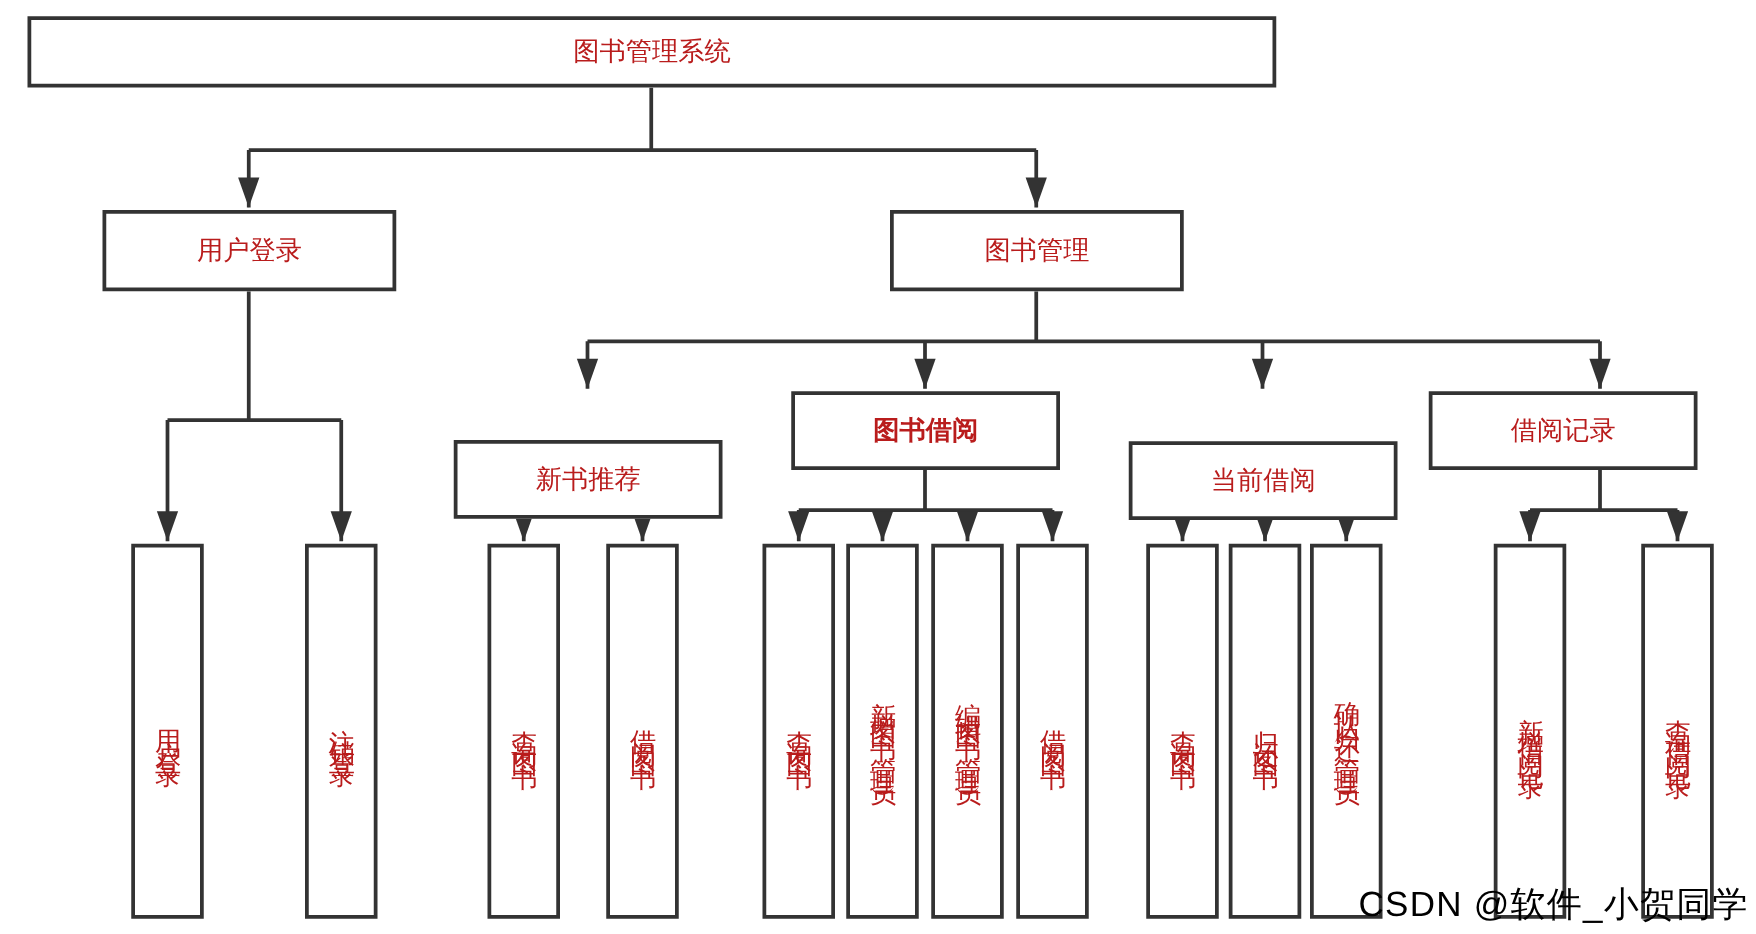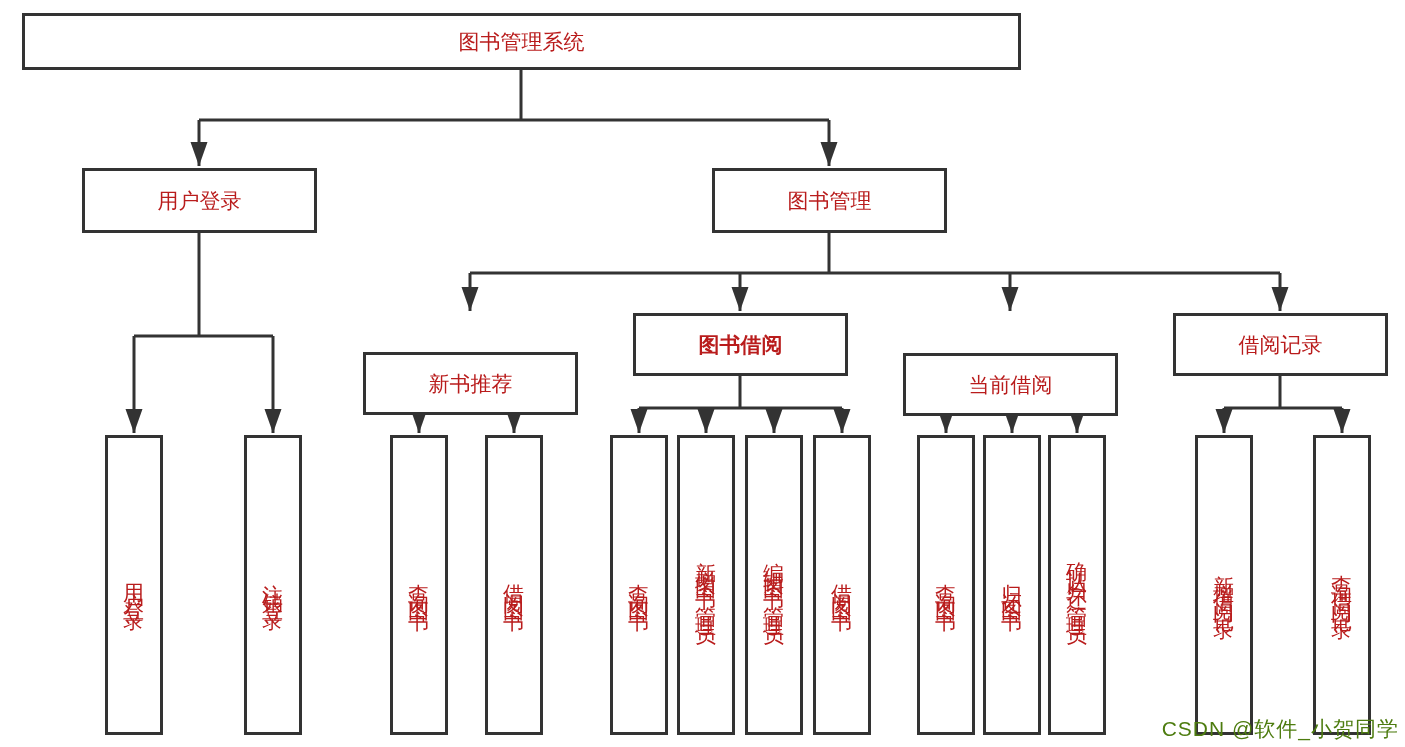--- a/index.html
+++ b/index.html
@@ -36,37 +36,37 @@
     white-space: nowrap;
   }
   
   .root  { left: 22px;  top: 13px;  width: 999px; height: 57px; }
   .l2a   { left: 82px;  top: 168px; width: 235px; height: 65px; }
   .l2b   { left: 712px; top: 168px; width: 235px; height: 65px; }
   .l3    { top: 313px; width: 215px; height: 63px; }
   .l3a   { left: 363px; margin-top: 39px; }
   .l3b   { left: 633px; font-weight: bold; }
   .l3c   { left: 903px; margin-top: 40px; }
-  .l3d   { left: 1173px; }
+  .l3d   { left: 1143px; }
   
   .leaf {
     top: 435px;
     width: 58px;
     height: 300px;
     writing-mode: vertical-rl;
     text-orientation: mixed;
     letter-spacing: 9px;
   }
   .watermark {
     position: absolute;
     right: 6px;
     bottom: 4px;
     z-index: 3;
-    color: #4d7c0f;
-    font-size: 21px;
+    color: #000000;
+    font-size: 28px;
     letter-spacing: 1px;
     font-family: "Liberation Sans", sans-serif;
   }
 </style>
 </head>
 <body>
 
 <div class="canvas">
 
   <svg class="connectors" width="1405" height="747" viewBox="0 0 1405 747">

